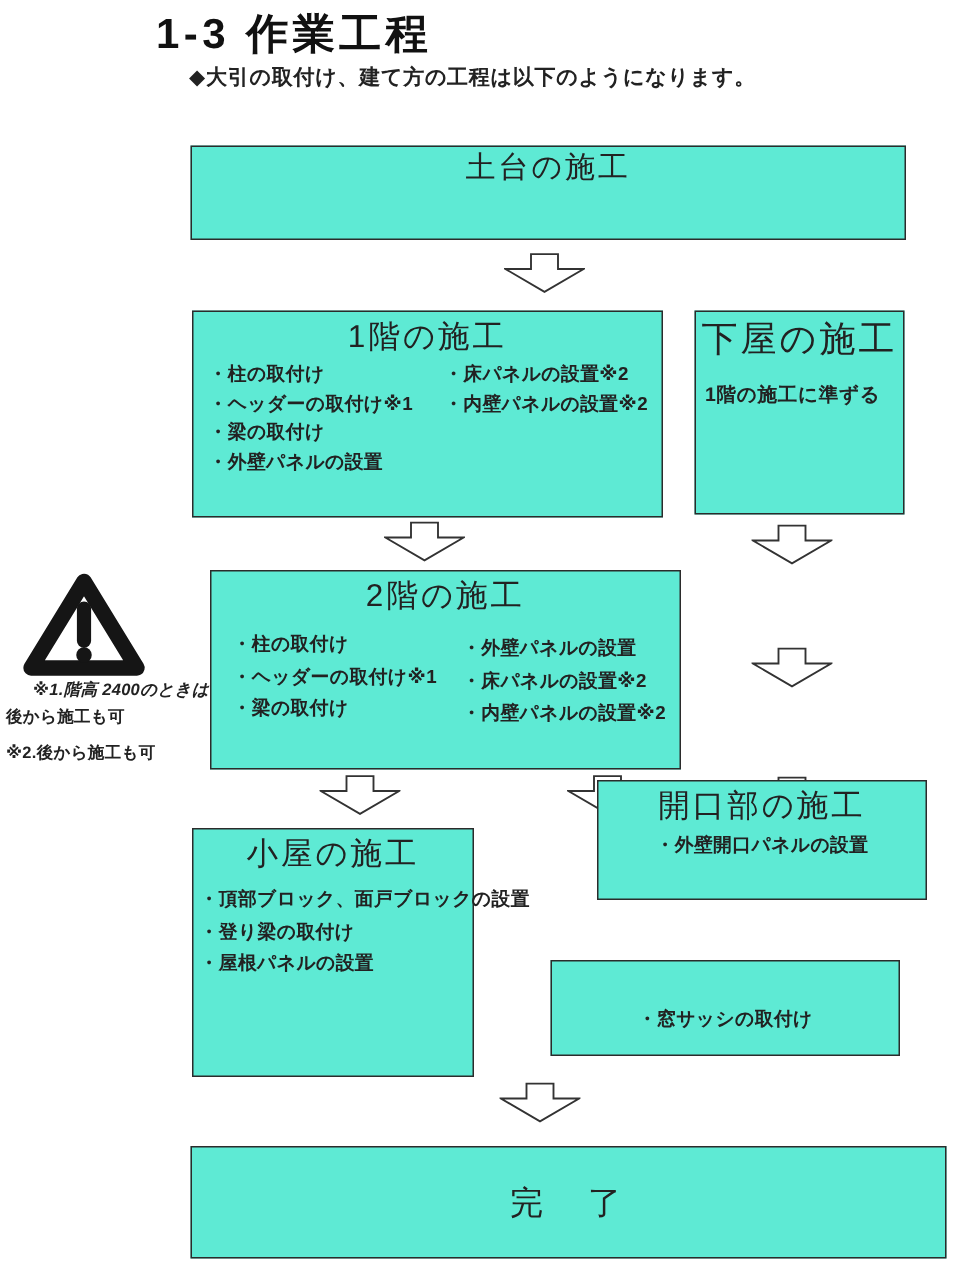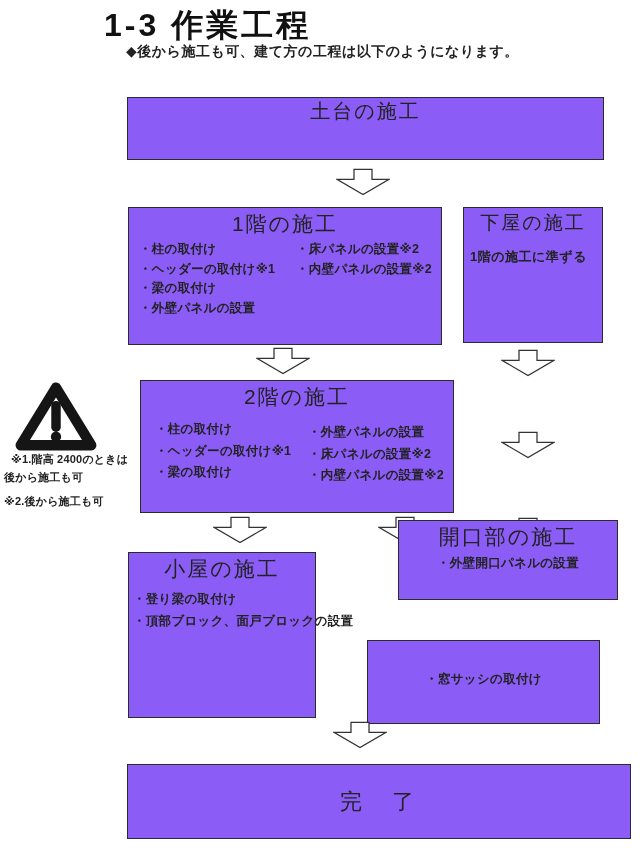--- a/index.html
+++ b/index.html
@@ -2,28 +2,28 @@
 <html><head>
 <meta charset="utf-8">
 <style>
   html,body{margin:0;padding:0;background:#ffffff;}
   .page{
     position:relative;width:644px;height:853px;background:#ffffff;overflow:hidden;
     font-family:"Liberation Sans","DejaVu Sans",sans-serif;color:#1d1d1d;
   }
   .page-title{
     position:absolute;left:104px;top:4px;margin:0;
-    font-size:32px;font-weight:bold;letter-spacing:3px;color:#111;
+    font-size:28px;font-weight:bold;letter-spacing:3px;color:#111;
   }
   .page-subtitle{
     position:absolute;left:126px;top:43px;
     font-size:14px;font-weight:bold;letter-spacing:0.5px;color:#222;
   }
   .box{
-    position:absolute;background:#8b5cf6;border:1.6px solid #2b2b2b;
+    position:absolute;background:#5eead4;border:1.6px solid #2b2b2b;
     box-sizing:border-box;
   }
   .box-title{
     text-align:center;font-size:21px;font-weight:500;letter-spacing:2px;
     margin-top:2px;color:#222;white-space:nowrap;
   }
   .bullet{
     font-size:12.5px;font-weight:bold;letter-spacing:0.3px;color:#222;
     white-space:nowrap;
   }
@@ -46,21 +46,21 @@
     font-size:13px;font-weight:bold;margin:12px 0 0 6px;letter-spacing:0.5px;
     color:#222;white-space:nowrap;
   }
 </style>
 </head>
 <body>
 
 <div class="page">
 
   <h1 class="page-title">1-3 作業工程</h1>
-  <div class="page-subtitle">◆後から施工も可、建て方の工程は以下のようになります。</div>
+  <div class="page-subtitle">◆大引の取付け、建て方の工程は以下のようになります。</div>
 
   <div class="box" style="left:127px;top:97px;width:477px;height:63px;">
     <div class="box-title" style="font-size:20px;margin-top:0px;">土台の施工</div>
   </div>
 
   <svg class="arrow" style="left:336px;top:168px;" viewBox="0 0 60 30">
     <path d="M20 1 H40 V12 H59 L30 29 L1 12 H20 Z" fill="#ffffff" stroke="#333" stroke-width="1.4"></path>
   </svg>
 
   <div class="box" style="left:128px;top:207px;width:314px;height:138px;">
@@ -71,21 +71,21 @@
       <div class="bullet">・梁の取付け</div>
       <div class="bullet">・外壁パネルの設置</div>
     </div>
     <div class="col" style="left:167px;top:32px;">
       <div class="bullet">・床パネルの設置※2</div>
       <div class="bullet">・内壁パネルの設置※2</div>
     </div>
   </div>
 
   <div class="box" style="left:463px;top:207px;width:140px;height:136px;">
-    <div class="box-title" style="font-size:19px;">下屋の施工</div>
+    <div class="box-title" style="font-size:24px;">下屋の施工</div>
     <div class="geya-body">1階の施工に準ずる</div>
   </div>
 
   <svg class="arrow" style="left:256px;top:347px;" viewBox="0 0 60 30">
     <path d="M20 1 H40 V12 H59 L30 29 L1 12 H20 Z" fill="#ffffff" stroke="#333" stroke-width="1.4"></path>
   </svg>
 
   <svg class="arrow" style="left:501px;top:349px;" viewBox="0 0 60 30">
     <path d="M20 1 H40 V12 H59 L30 29 L1 12 H20 Z" fill="#ffffff" stroke="#333" stroke-width="1.4"></path>
   </svg>
@@ -102,54 +102,55 @@
       <div class="bullet">・床パネルの設置※2</div>
       <div class="bullet">・内壁パネルの設置※2</div>
     </div>
   </div>
 
   <svg class="warning-icon" viewBox="0 0 100 86">
     <path d="M50 10 L91 77 H9 Z" fill="#ffffff" stroke="#151515" stroke-width="12" stroke-linejoin="round"></path>
     <path d="M50 31 L50 56" stroke="#151515" stroke-width="11" stroke-linecap="round"></path>
     <circle cx="50" cy="67" r="6" fill="#151515"></circle>
   </svg>
-  <div class="note" style="left:11px;top:452px;">※1.階高 2400のときは</div>
+  <div class="note" style="left:22px;top:452px;font-style:italic;">※1.階高 2400のときは</div>
   <div class="note" style="left:4px;top:470px;">後から施工も可</div>
   <div class="note" style="left:4px;top:494px;">※2.後から施工も可</div>
 
   <svg class="arrow" style="left:501px;top:431px;" viewBox="0 0 60 30">
     <path d="M20 1 H40 V12 H59 L30 29 L1 12 H20 Z" fill="#ffffff" stroke="#333" stroke-width="1.4"></path>
   </svg>
 
   <svg class="arrow" style="left:213px;top:516px;" viewBox="0 0 60 30">
     <path d="M20 1 H40 V12 H59 L30 29 L1 12 H20 Z" fill="#ffffff" stroke="#333" stroke-width="1.4"></path>
   </svg>
   <svg class="arrow" style="left:378px;top:516px;" viewBox="0 0 60 30">
     <path d="M20 1 H40 V12 H59 L30 29 L1 12 H20 Z" fill="#ffffff" stroke="#333" stroke-width="1.4"></path>
   </svg>
   <svg class="arrow" style="left:501px;top:517px;" viewBox="0 0 60 30">
     <path d="M20 1 H40 V12 H59 L30 29 L1 12 H20 Z" fill="#ffffff" stroke="#333" stroke-width="1.4"></path>
   </svg>
 
   <div class="box" style="left:128px;top:552px;width:188px;height:166px;">
     <div class="box-title">小屋の施工</div>
     <div class="col col-wide" style="left:4px;top:36px;">
+      <div class="bullet">・頂部ブロック、面戸ブロックの設置</div>
       <div class="bullet">・登り梁の取付け</div>
-      <div class="bullet">・頂部ブロック、面戸ブロックの設置</div>
+      <div class="bullet">・屋根パネルの設置</div>
     </div>
   </div>
 
   <div class="box" style="left:367px;top:520px;width:220px;height:80px;margin-left:31px;">
     <div class="box-title">開口部の施工</div>
     <div class="center-list" style="margin-top:4px;">
       <div class="bullet">・外壁開口パネルの設置</div>
     </div>
   </div>
 
-  <div class="box" style="left:367px;top:640px;width:233px;height:84px;">
+  <div class="box" style="left:367px;top:640px;width:233px;height:64px;">
     <div class="center-list" style="margin-top:30px;">
       <div class="bullet">・窓サッシの取付け</div>
     </div>
   </div>
 
   <svg class="arrow" style="left:333px;top:721px;" viewBox="0 0 60 30">
     <path d="M20 1 H40 V12 H59 L30 29 L1 12 H20 Z" fill="#ffffff" stroke="#333" stroke-width="1.4"></path>
   </svg>
 
   <div class="box" style="left:127px;top:764px;width:504px;height:75px;">

